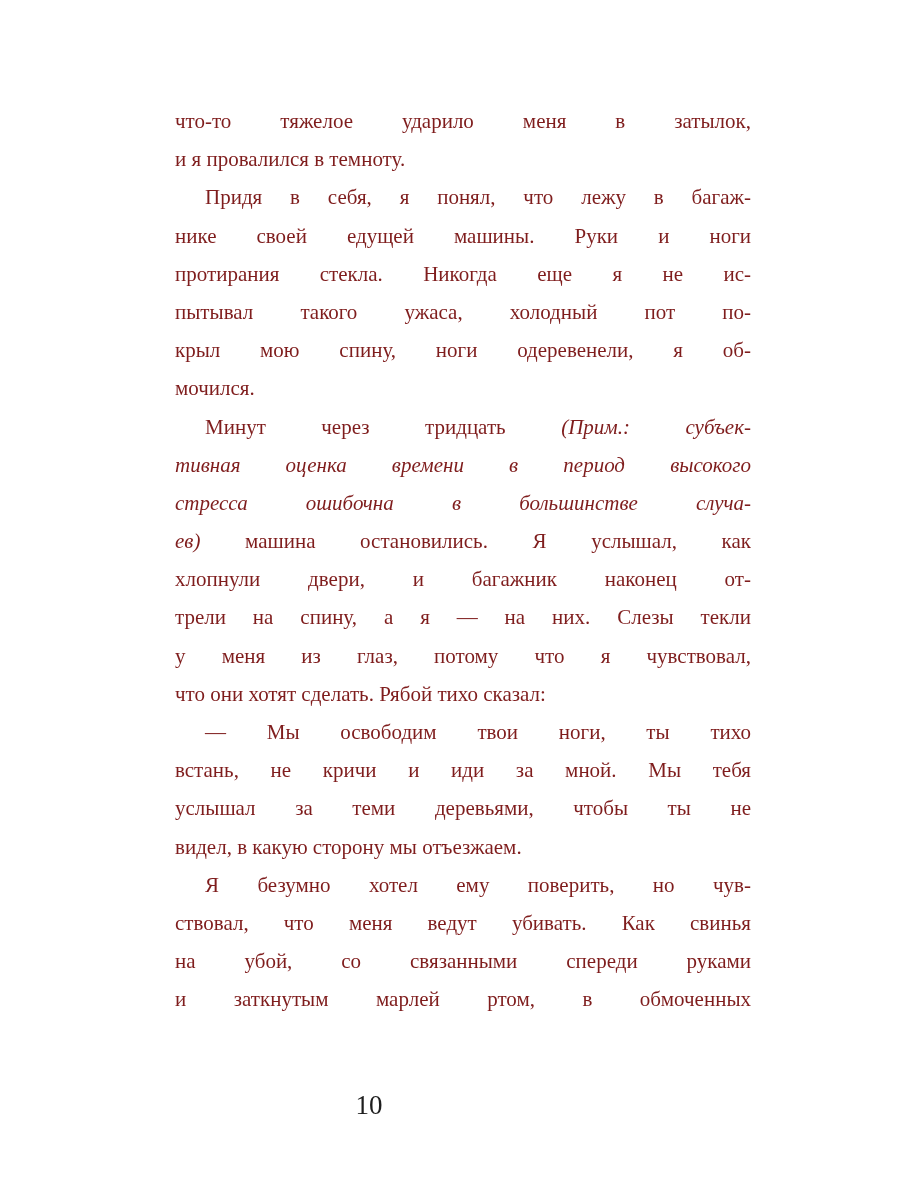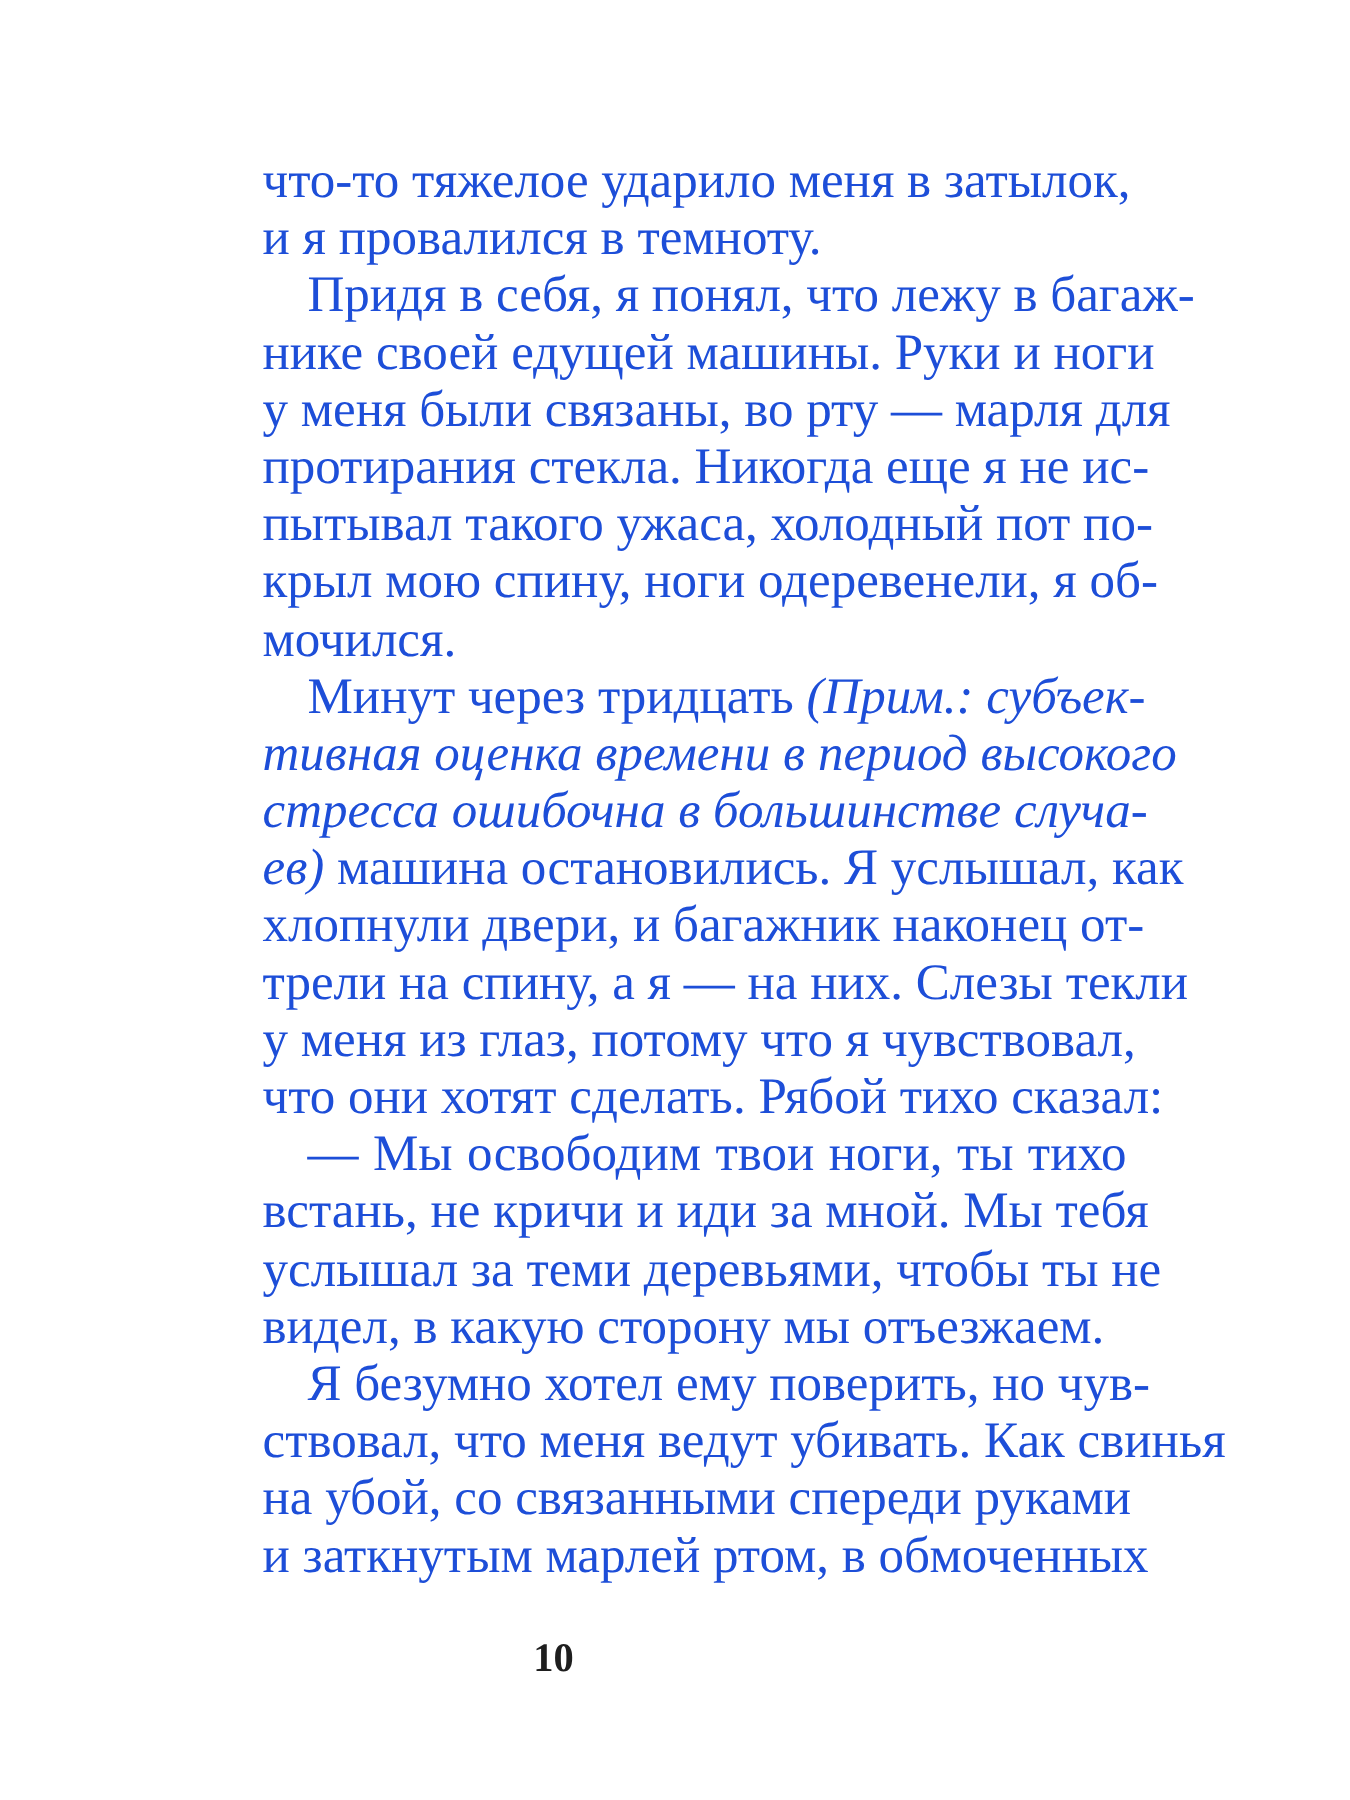--- a/index.html
+++ b/index.html
@@ -1,43 +1,42 @@
 <!DOCTYPE html>
 <html><head>
   <meta charset="utf-8">
   <style>
     html, body { margin: 0; padding: 0; background: #ffffff; }
     body { width: 900px; height: 1200px; position: relative; overflow: hidden; }
     .page {
       position: absolute; left: 175px; top: 102px; width: 576px;
       font-family: "Liberation Serif", "DejaVu Serif", serif;
-      font-size: 34px; color: #1d4ed8;
+      font-size: 21px; color: #7f1d1d;
     }
     .line {
       height: 38.2px; line-height: 38.2px; white-space: nowrap;
       text-align: justify; text-align-last: justify; overflow: visible;
     }
     .line.last { text-align-last: left; }
     .line.indent { padding-left: 30px; }
     .it { font-style: italic; }
     .pagenum {
       position: absolute; left: 0; width: 738px; top: 1090px; text-align: center;
       font-family: "Liberation Serif", "DejaVu Serif", serif;
-      font-weight: bold; font-size: 27px; color: #1e1e1e;
+      font-weight: normal; font-size: 27px; color: #1e1e1e;
     }
   </style>
 </head>
 <body>
 
 <div class="page">
   <div class="line">что-то тяжелое ударило меня в затылок,</div>
   <div class="line last">и я провалился в темноту.</div>
   <div class="line indent">Придя в себя, я понял, что лежу в багаж-</div>
   <div class="line">нике своей едущей машины. Руки и ноги</div>
-  <div class="line">у меня были связаны, во рту — марля для</div>
   <div class="line">протирания стекла. Никогда еще я не ис-</div>
   <div class="line">пытывал такого ужаса, холодный пот по-</div>
   <div class="line">крыл мою спину, ноги одеревенели, я об-</div>
   <div class="line last">мочился.</div>
   <div class="line indent"><span>Минут через тридцать </span><span class="it">(Прим.: субъек-</span></div>
   <div class="line it">тивная оценка времени в период высокого</div>
   <div class="line it">стресса ошибочна в большинстве случа-</div>
   <div class="line"><span class="it">ев)</span><span> машина остановились. Я услышал, как</span></div>
   <div class="line">хлопнули двери, и багажник наконец от-</div>
   <div class="line">трели на спину, а я — на них. Слезы текли</div>

